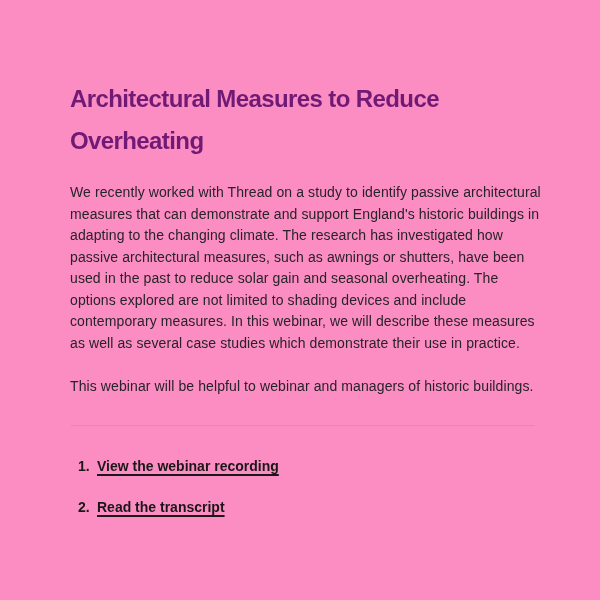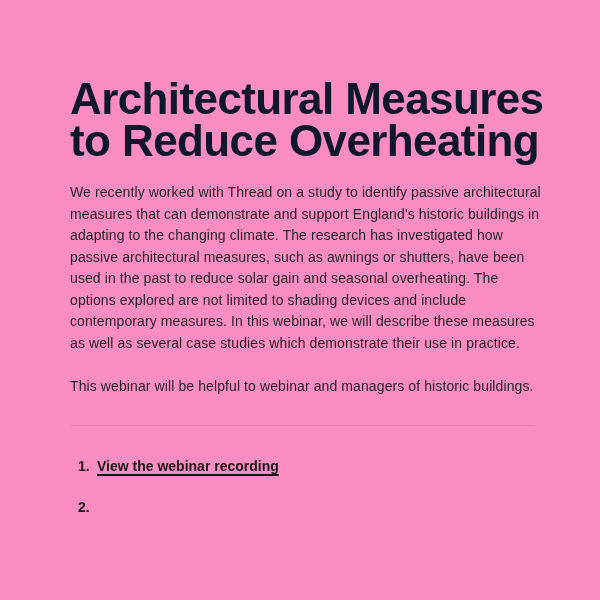--- a/index.html
+++ b/index.html
@@ -15,25 +15,25 @@
   }
   .page {
     padding: 78px 56px 0 70px;
     box-sizing: border-box;
     width: 600px;
     height: 600px;
   }
   .page-title {
     margin: 0 0 20px 0;
     max-width: 482px;
-    font-size: 44px;
+    font-size: 24px;
     line-height: 42px;
     font-weight: bold;
     letter-spacing: -0.6px;
-    color: #0f172a;
+    color: #701a75;
   }
   .para {
     margin: 12px 0 22px 0;
     max-width: 474px;
     font-size: 14px;
     line-height: 21.5px;
     letter-spacing: 0.1px;
     color: #28222a;
   }
   .divider {
@@ -82,16 +82,17 @@
 
   <hr class="divider">
 
   <ol class="resource-list">
     <li class="resource-item">
       <span class="list-number">1.</span>
       <a class="resource-link">View the webinar recording</a>
     </li>
     <li class="resource-item">
       <span class="list-number">2.</span>
+      <a class="resource-link">Read the transcript</a>
     </li>
   </ol>
 
 </div>
 
 </body></html>

